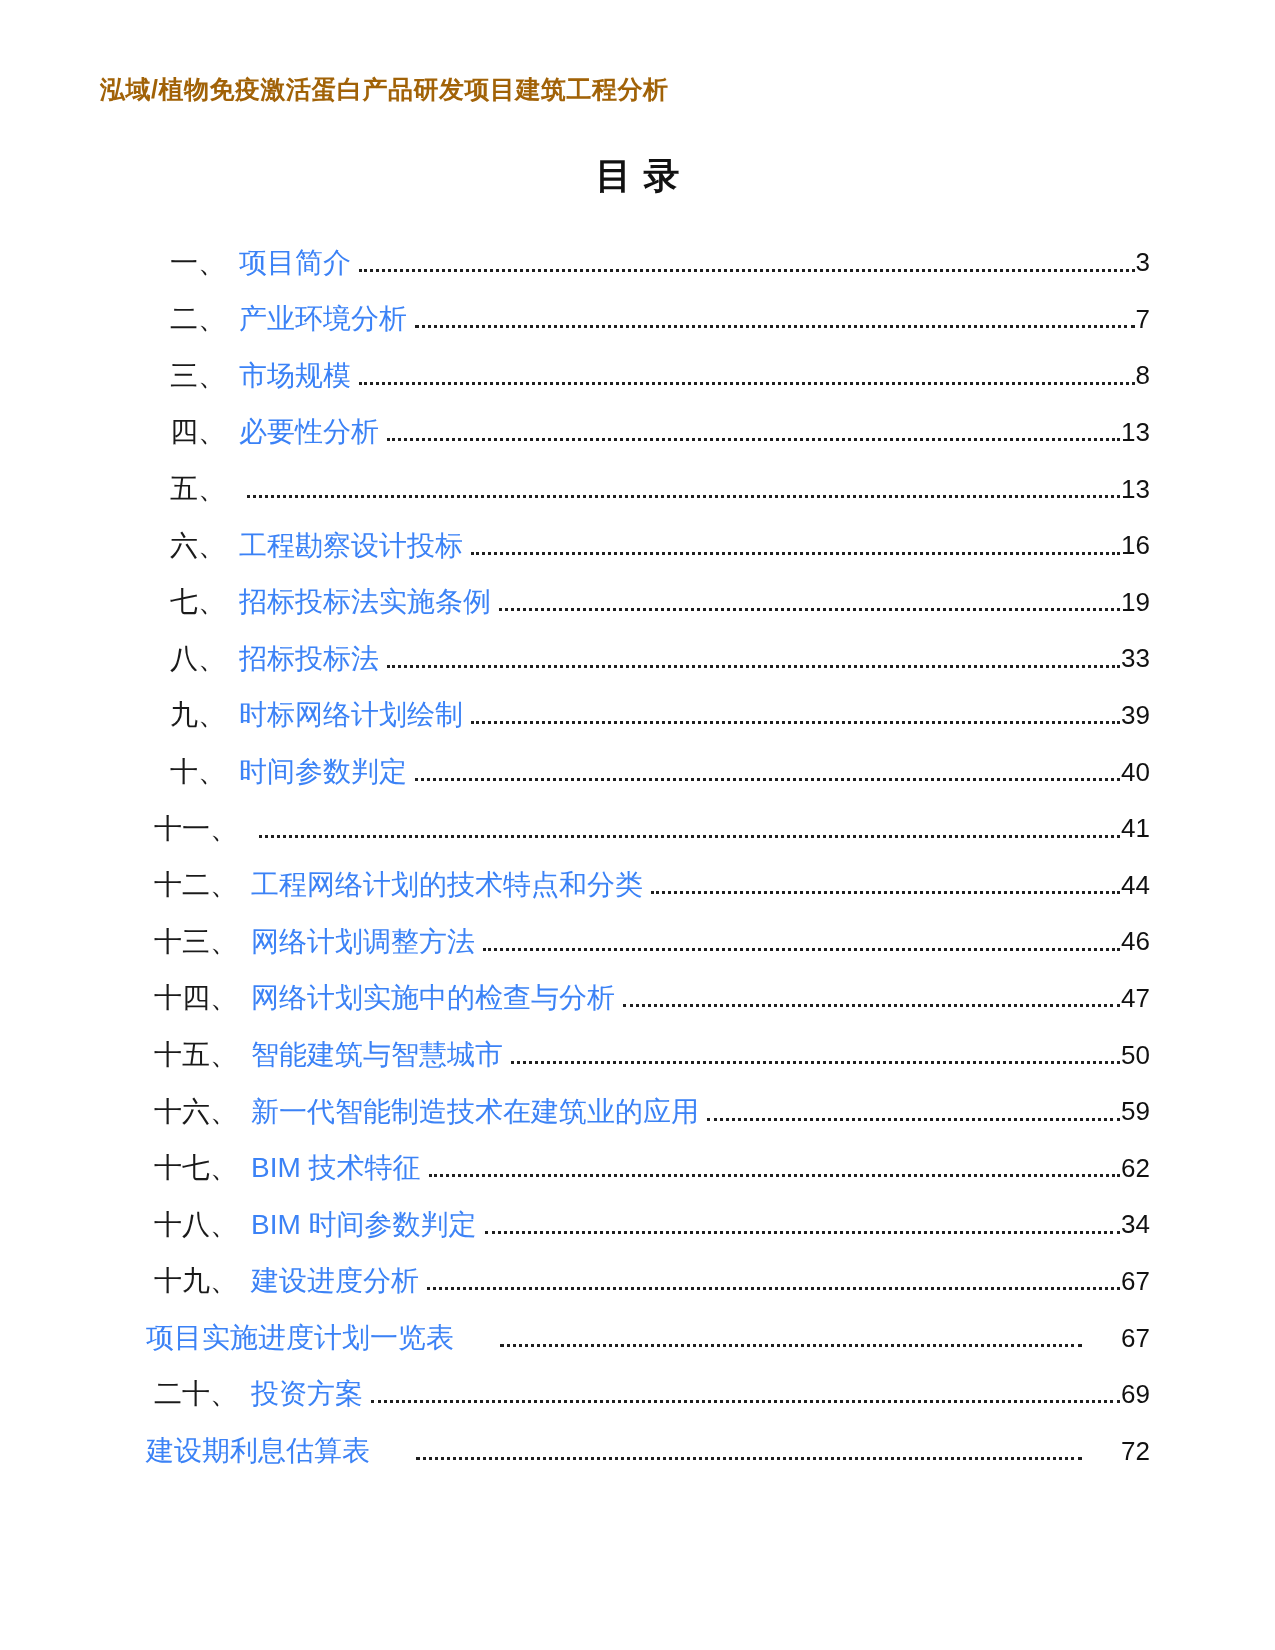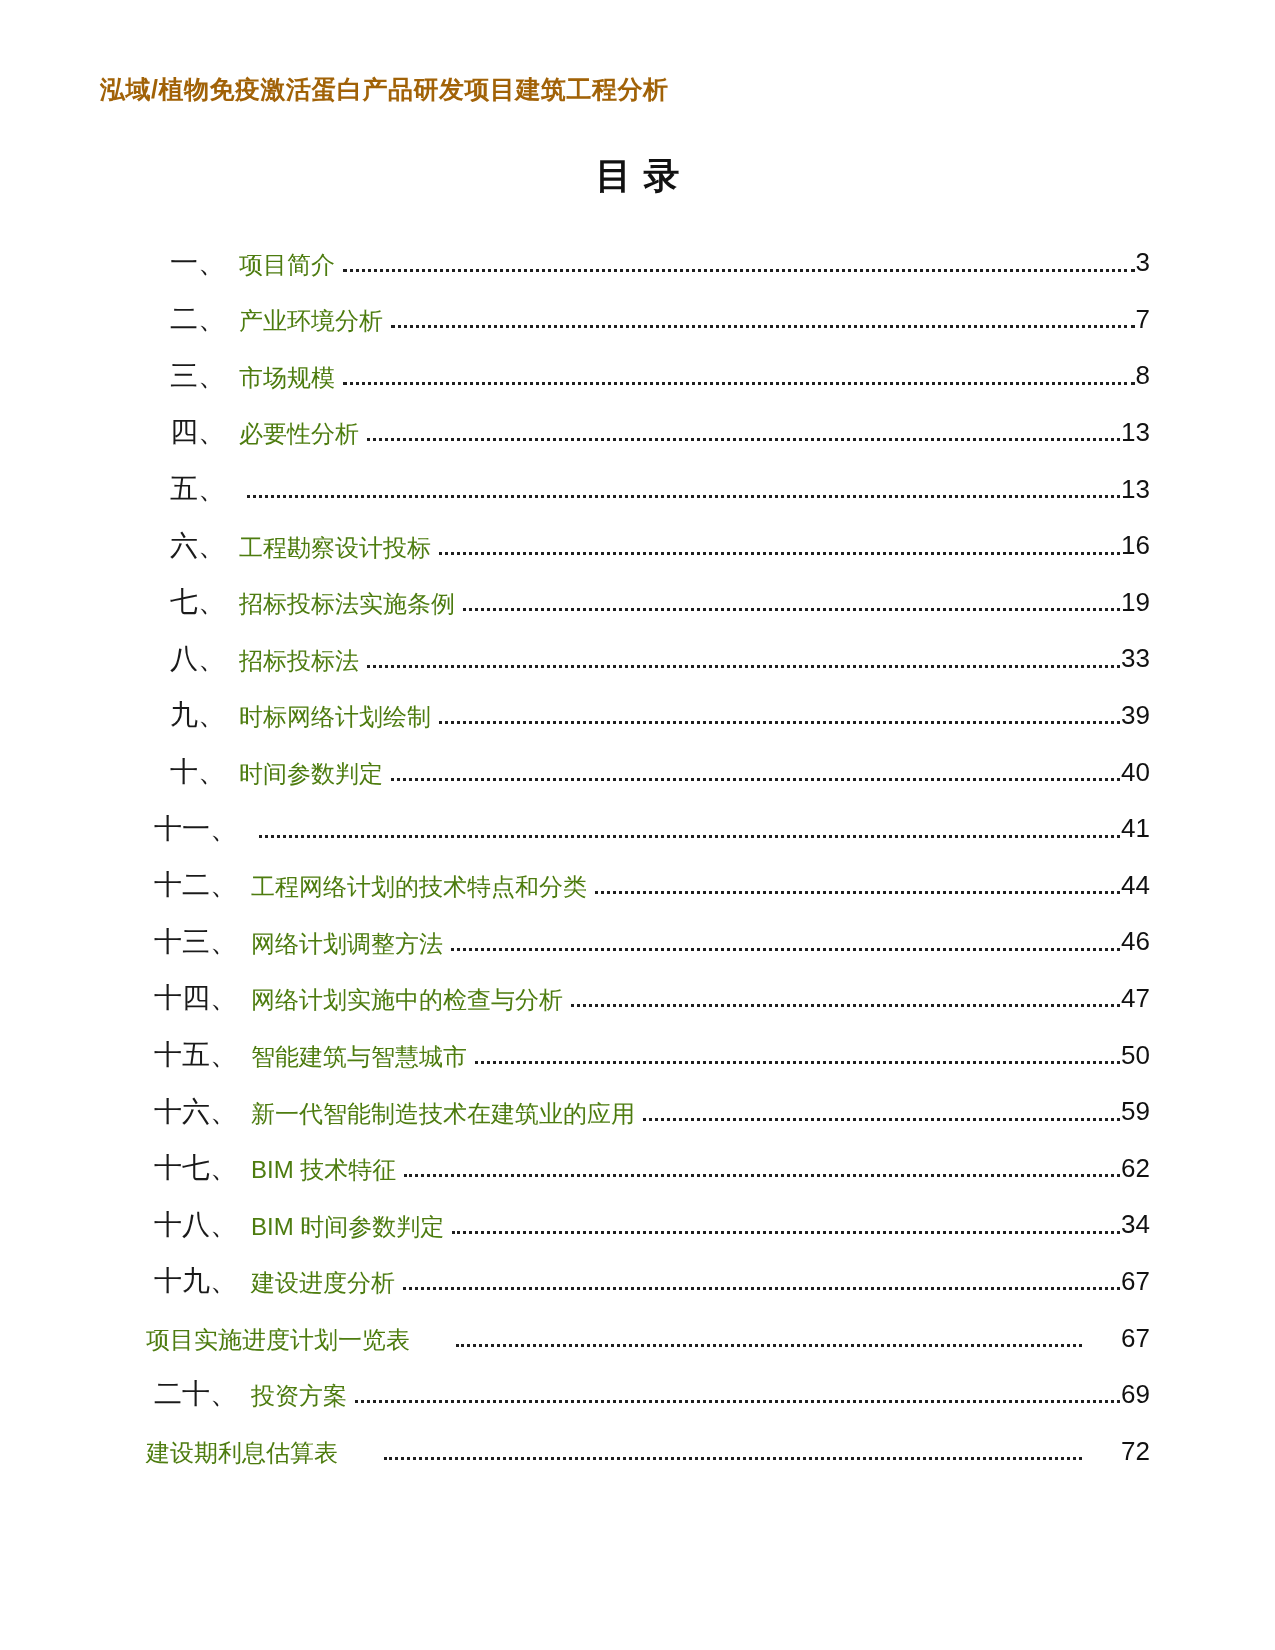--- a/index.html
+++ b/index.html
@@ -64,24 +64,24 @@
   .toc-row.indent-double { padding-left: 54px; justify-content: space-between; }
   .toc-row.indent-none   { padding-left: 46px; gap: 38px; }
   .toc-num {
     font-size: 28px;
     line-height: 1;
     white-space: pre;
     margin-right: 13px;
     color: #1a1a1a;
   }
   .toc-text {
-    font-size: 24px;
+    font-size: 28px;
     line-height: 1;
     white-space: pre;
-    color: #4d7c0f;
+    color: #3b82f6;
   }
   .toc-dots {
     flex: 1 1 auto;
     border-bottom: 3px dotted #1f1f1f;
     margin: 0 1px 5px 8px;
     min-width: 10px;
   }
   .toc-page {
     font-size: 26px;
     line-height: 1.05;

